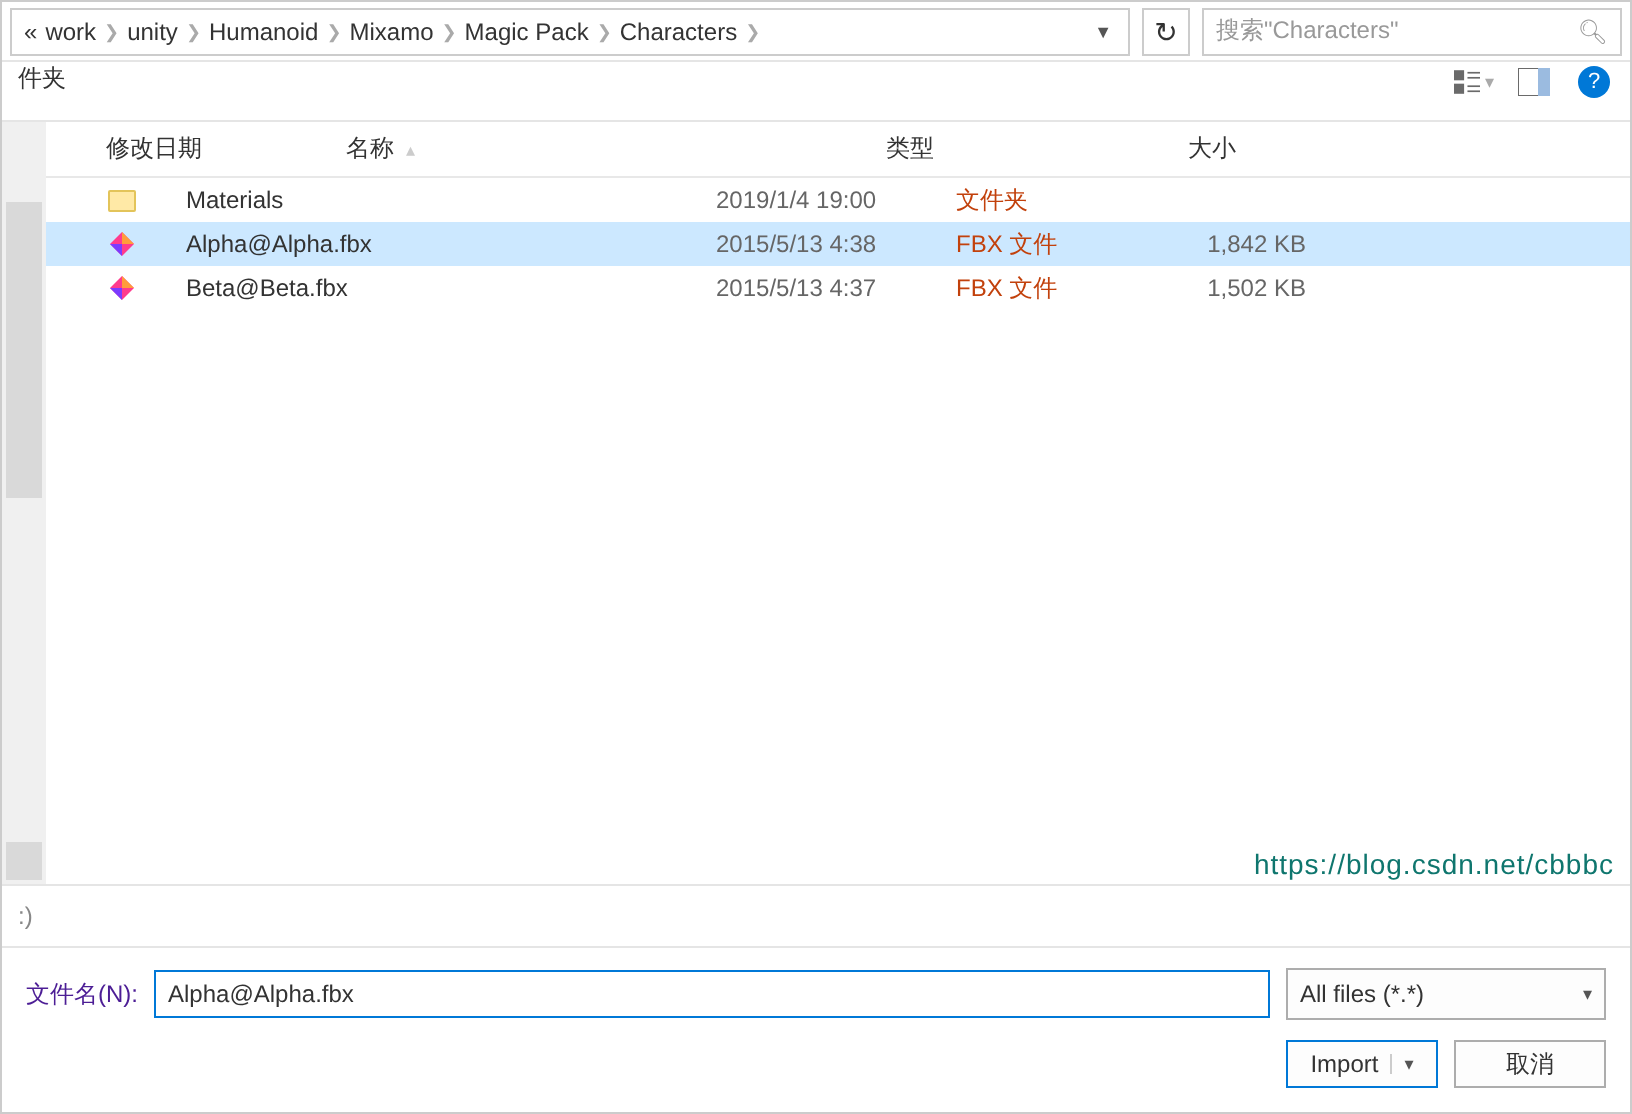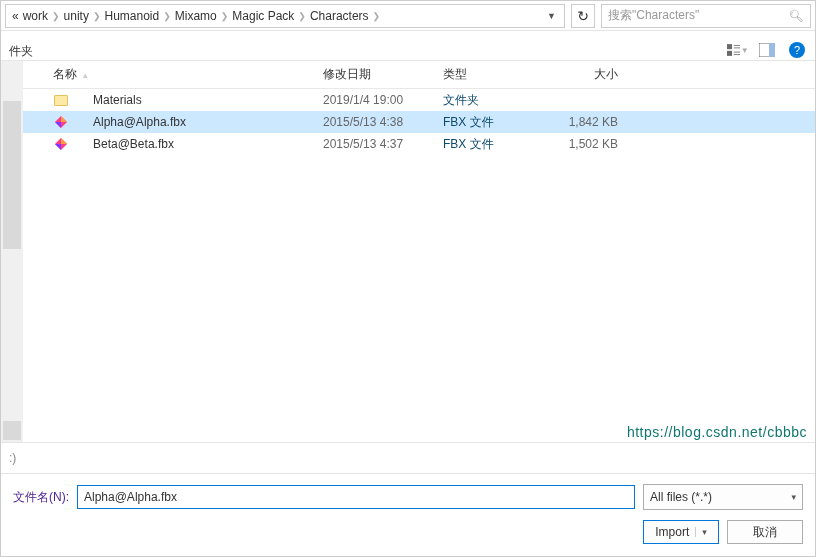--- a/index.html
+++ b/index.html
@@ -6,42 +6,42 @@
   body { margin: 0; background: #fff; color: #333; font-size: 12px; }
   .window { width: 816px; height: 557px; border: 1px solid #ccc; background: #fff; display: flex; flex-direction: column; }
   .addr-row { display: flex; align-items: center; height: 30px; border-bottom: 1px solid #e5e5e5; padding: 0 4px; gap: 6px; }
   .breadcrumb { flex: 0 0 560px; height: 24px; border: 1px solid #ccc; display: flex; align-items: center; padding: 0 4px; overflow: hidden; }
   .crumb { display: flex; align-items: center; gap: 4px; padding: 0 2px; cursor: pointer; white-space: nowrap; }
   .chev { color: #aaa; font-size: 9px; }
   .dd { color: #555; font-size: 9px; margin-left: auto; padding: 0 4px; }
   .refresh-btn { width: 24px; height: 24px; border: 1px solid #ccc; display: flex; align-items: center; justify-content: center; font-size: 14px; cursor: pointer; }
   .search-box { flex: 1; height: 24px; border: 1px solid #ccc; display: flex; align-items: center; padding: 0 6px; color: #999; }
   .search-box span:last-child { margin-left: auto; }
-  .toolbar-row { display: flex; align-items: flex-end; height: 30px; border-bottom: 1px solid #e5e5e5; padding: 0 8px; gap: 10px; }
+  .toolbar-row { display: flex; align-items: flex-start; height: 30px; border-bottom: 1px solid #e5e5e5; padding: 0 8px; gap: 10px; }
   .toolbar-spacer { flex: 1; }
   .tb-icon { width: 20px; height: 20px; display: flex; align-items: center; justify-content: center; cursor: pointer; font-size: 14px; }
   .help-icon { background: #0078d7; color: #fff; border-radius: 50%; width: 16px; height: 16px; font-size: 11px; line-height: 16px; text-align: center; }
   .body-row { flex: 1; display: flex; min-height: 0; }
   .sidebar { width: 22px; background: #f0f0f0; display: flex; flex-direction: column; }
   .side-block { background: #d9d9d9; margin: 2px; }
   .list-pane { flex: 1; display: flex; flex-direction: column; position: relative; }
   .col-headers { display: flex; align-items: center; height: 28px; border-bottom: 1px solid #e8e8e8; font-size: 12px; color: #333; padding-left: 30px; }
   .col { display: flex; align-items: center; gap: 6px; }
   .col-name { flex: 0 0 270px; }
   .col-date { flex: 0 0 120px; }
   .col-type { flex: 0 0 95px; }
   .col-size { flex: 0 0 80px; text-align: right; justify-content: flex-end; }
   .sort { color: #ccc; font-size: 9px; }
   .rows { flex: 1; overflow: auto; }
   .frow { display: flex; align-items: center; height: 22px; padding-left: 30px; cursor: pointer; }
   .frow.selected { background: #cce8ff; }
   .cell { display: flex; align-items: center; gap: 24px; }
   .cell-name { flex: 0 0 270px; }
-  .cell-date { flex: 0 0 120px; color: #666; }
-  .cell-type { flex: 0 0 95px; color: #0c4a6e; }
+  .cell-date { flex: 0 0 120px; color: #666; margin-left: 35px; }
+  .cell-type { flex: 0 0 95px; color: #c2410c; }
   .cell-size { flex: 0 0 80px; text-align: left; justify-content: flex-end; color: #666; }
   .ico { width: 16px; height: 16px; display: inline-flex; align-items: center; justify-content: center; }
   .ico-folder { background: #ffe9a6; border: 1px solid #e3c45a; border-radius: 1px; width: 14px; height: 11px; }
   .ico-fbx svg { width: 14px; height: 14px; }
   .sb { border-top: 1px solid #e5e5e5; padding: 8px; display: flex; align-items: center; gap: 10px; color: #888; }
   .bottom { border-top: 1px solid #e5e5e5; padding: 10px 12px 12px 12px; display: flex; flex-direction: column; gap: 10px; }
   .fn-row { display: flex; align-items: center; gap: 8px; }
   .fn-label { color: #4c1d95; }
   .fn-input { flex: 1; height: 24px; border: 1px solid #0078d7; background: #fff; padding: 0 6px; display: flex; align-items: center; }
   .filter-box { width: 160px; height: 24px; border: 1px solid #adadad; display: flex; align-items: center; padding: 12px 6px; background: #fdfdfd; }
@@ -121,26 +121,26 @@
   </div>
 
   <div class="body-row">
     <div class="sidebar">
       <div class="side-block" style="height:160px;margin-top:40px;"></div>
       <div class="side-block" style="height:20px;margin-top:170px;"></div>
     </div>
 
     <div class="list-pane">
       <div class="col-headers">
+        <div class="col col-date">
+            <span>修改日期</span>
+          </div>
         <div class="col col-name">
             <span>名称</span>
             <span class="sort">▴</span>
-          </div>
-        <div class="col col-date">
-            <span>修改日期</span>
           </div>
         <div class="col col-type">
             <span>类型</span>
           </div>
         <div class="col col-size">
             <span>大小</span>
           </div>
       </div>
       <div class="rows" id="rows">
           <div class="frow">

